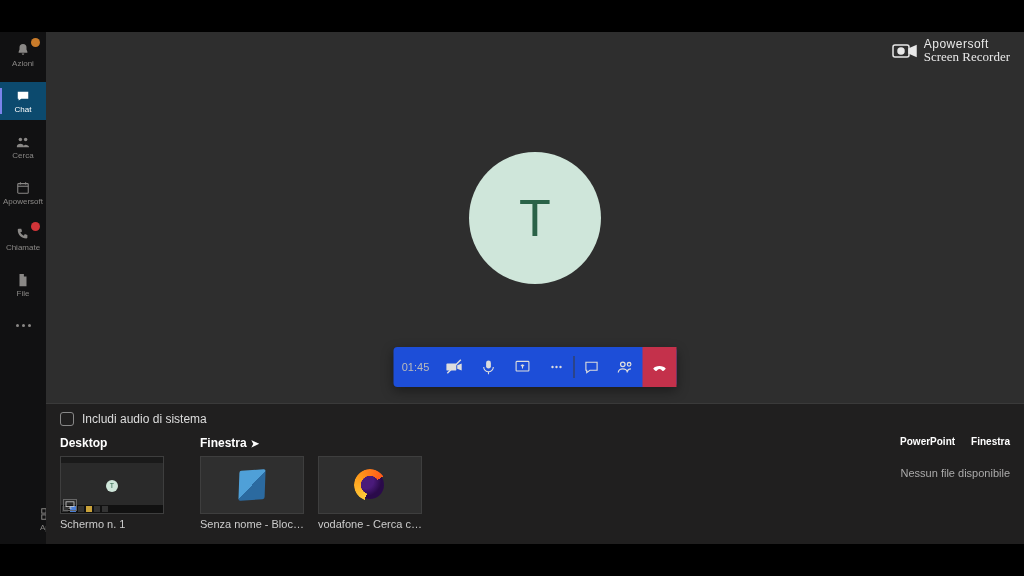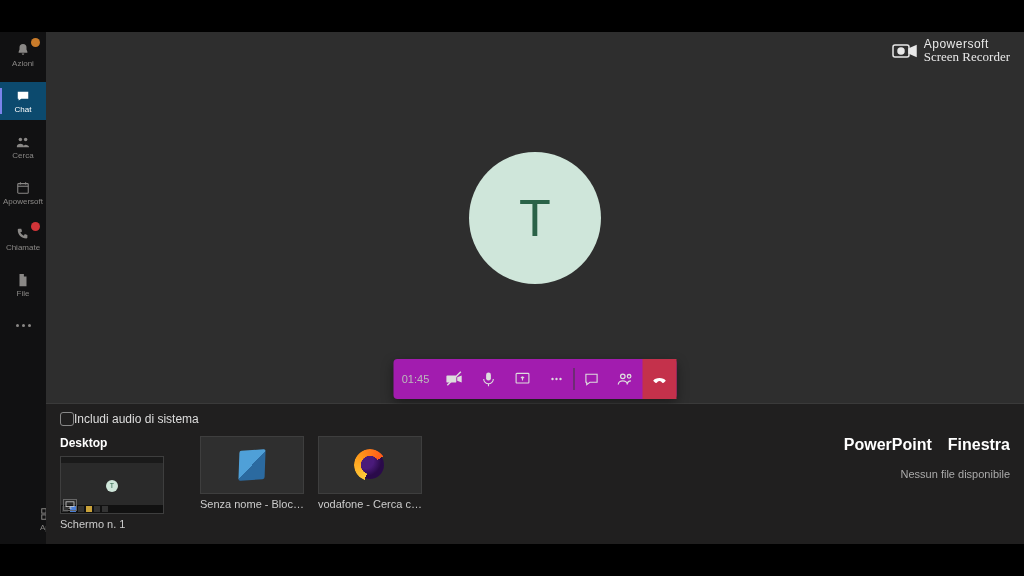--- a/index.html
+++ b/index.html
@@ -85,23 +85,23 @@
     position:absolute; top:50%; left:50%;
     transform:translate(-50%,-50%);
     width:132px; height:132px; border-radius:50%;
     background:#cfe6da;
     display:flex; align-items:center; justify-content:center;
     color:#2a6247; font-size:52px; font-weight:400;
     font-family: "Segoe UI", sans-serif;
   }
 
   .callbar {
-    position:absolute; left:50%; bottom:4px; transform:translateX(-50%);
+    position:absolute; left:50%; bottom:16px; transform:translateX(-50%);
     height:40px;
-    background:#a21caf;
+    background:#1d4ed8;
     border-radius:4px;
     display:flex; align-items:center;
     box-shadow:0 4px 12px rgba(0,0,0,0.4);
   }
   .cb-item {
     width:34px; height:40px;
     display:flex; align-items:center; justify-content:center;
     color:#ddd; cursor:pointer;
   }
   .cb-item.timer { width:44px; font-size:11px; cursor:default; color:#bbb; }
@@ -109,21 +109,21 @@
   .cb-sep { width:1px; height:22px; background:#3a3a3a; }
 
   .sharepanel {
     background:#201f1f;
     height:140px;
     padding:8px 14px 0 14px;
     position:relative;
     overflow:hidden;
   }
   .audiochk {
-    display:flex; align-items:center; 
+    display:flex; align-items:center; gap:8px;
     font-size:12px; color:#ddd;
     margin-bottom:10px;
     cursor:pointer;
   }
   .chkbox {
     width:14px; height:14px; border:1px solid #888; border-radius:3px;
     display:inline-block;
   }
 
   .share-columns {
@@ -155,22 +155,22 @@
   .thumb-caption {
     font-size:11px; color:#ccc; margin-top:4px;
     white-space:nowrap; overflow:hidden; text-overflow:ellipsis;
     max-width:104px;
   }
 
   .right-share {
     margin-left:auto;
   }
   .rs-tabs {
-    display:flex; gap:16px; font-size:16px; font-weight:600; color:#fff;
-    margin-bottom:14px;
+    display:flex; gap:16px; font-size:10px; font-weight:600; color:#fff;
+    margin-bottom:20px;
   }
   .rs-tabs .browse { cursor:pointer; }
   .rs-empty { font-size:11px; color:#aaa;text-align:right; }
 
   
   .mini-teams {
     position:absolute; inset:0;
     background:#2a2a2a;
     display:flex; flex-direction:column;
   }
@@ -436,20 +436,23 @@
                       <path d="M4 9h4M6 7v2"></path>
                     </svg>
                 </div>
               </div>
               <div class="thumb-caption">Schermo n. 1</div>
             </div>
           </div>
         </div>
 
         <div class="share-col">
+          <div class="col-head">
+            <span>Finestra</span><span class="cursor-arrow">➤</span>
+          </div>
           <div class="thumb-row">
 
             <div class="thumb">
               <div class="thumb-preview">
                 <div class="notepad">
                     <div class="notepad-img"></div>
                   </div>
               </div>
               <div class="thumb-caption">Senza nome - Blocco not…</div>
             </div>

